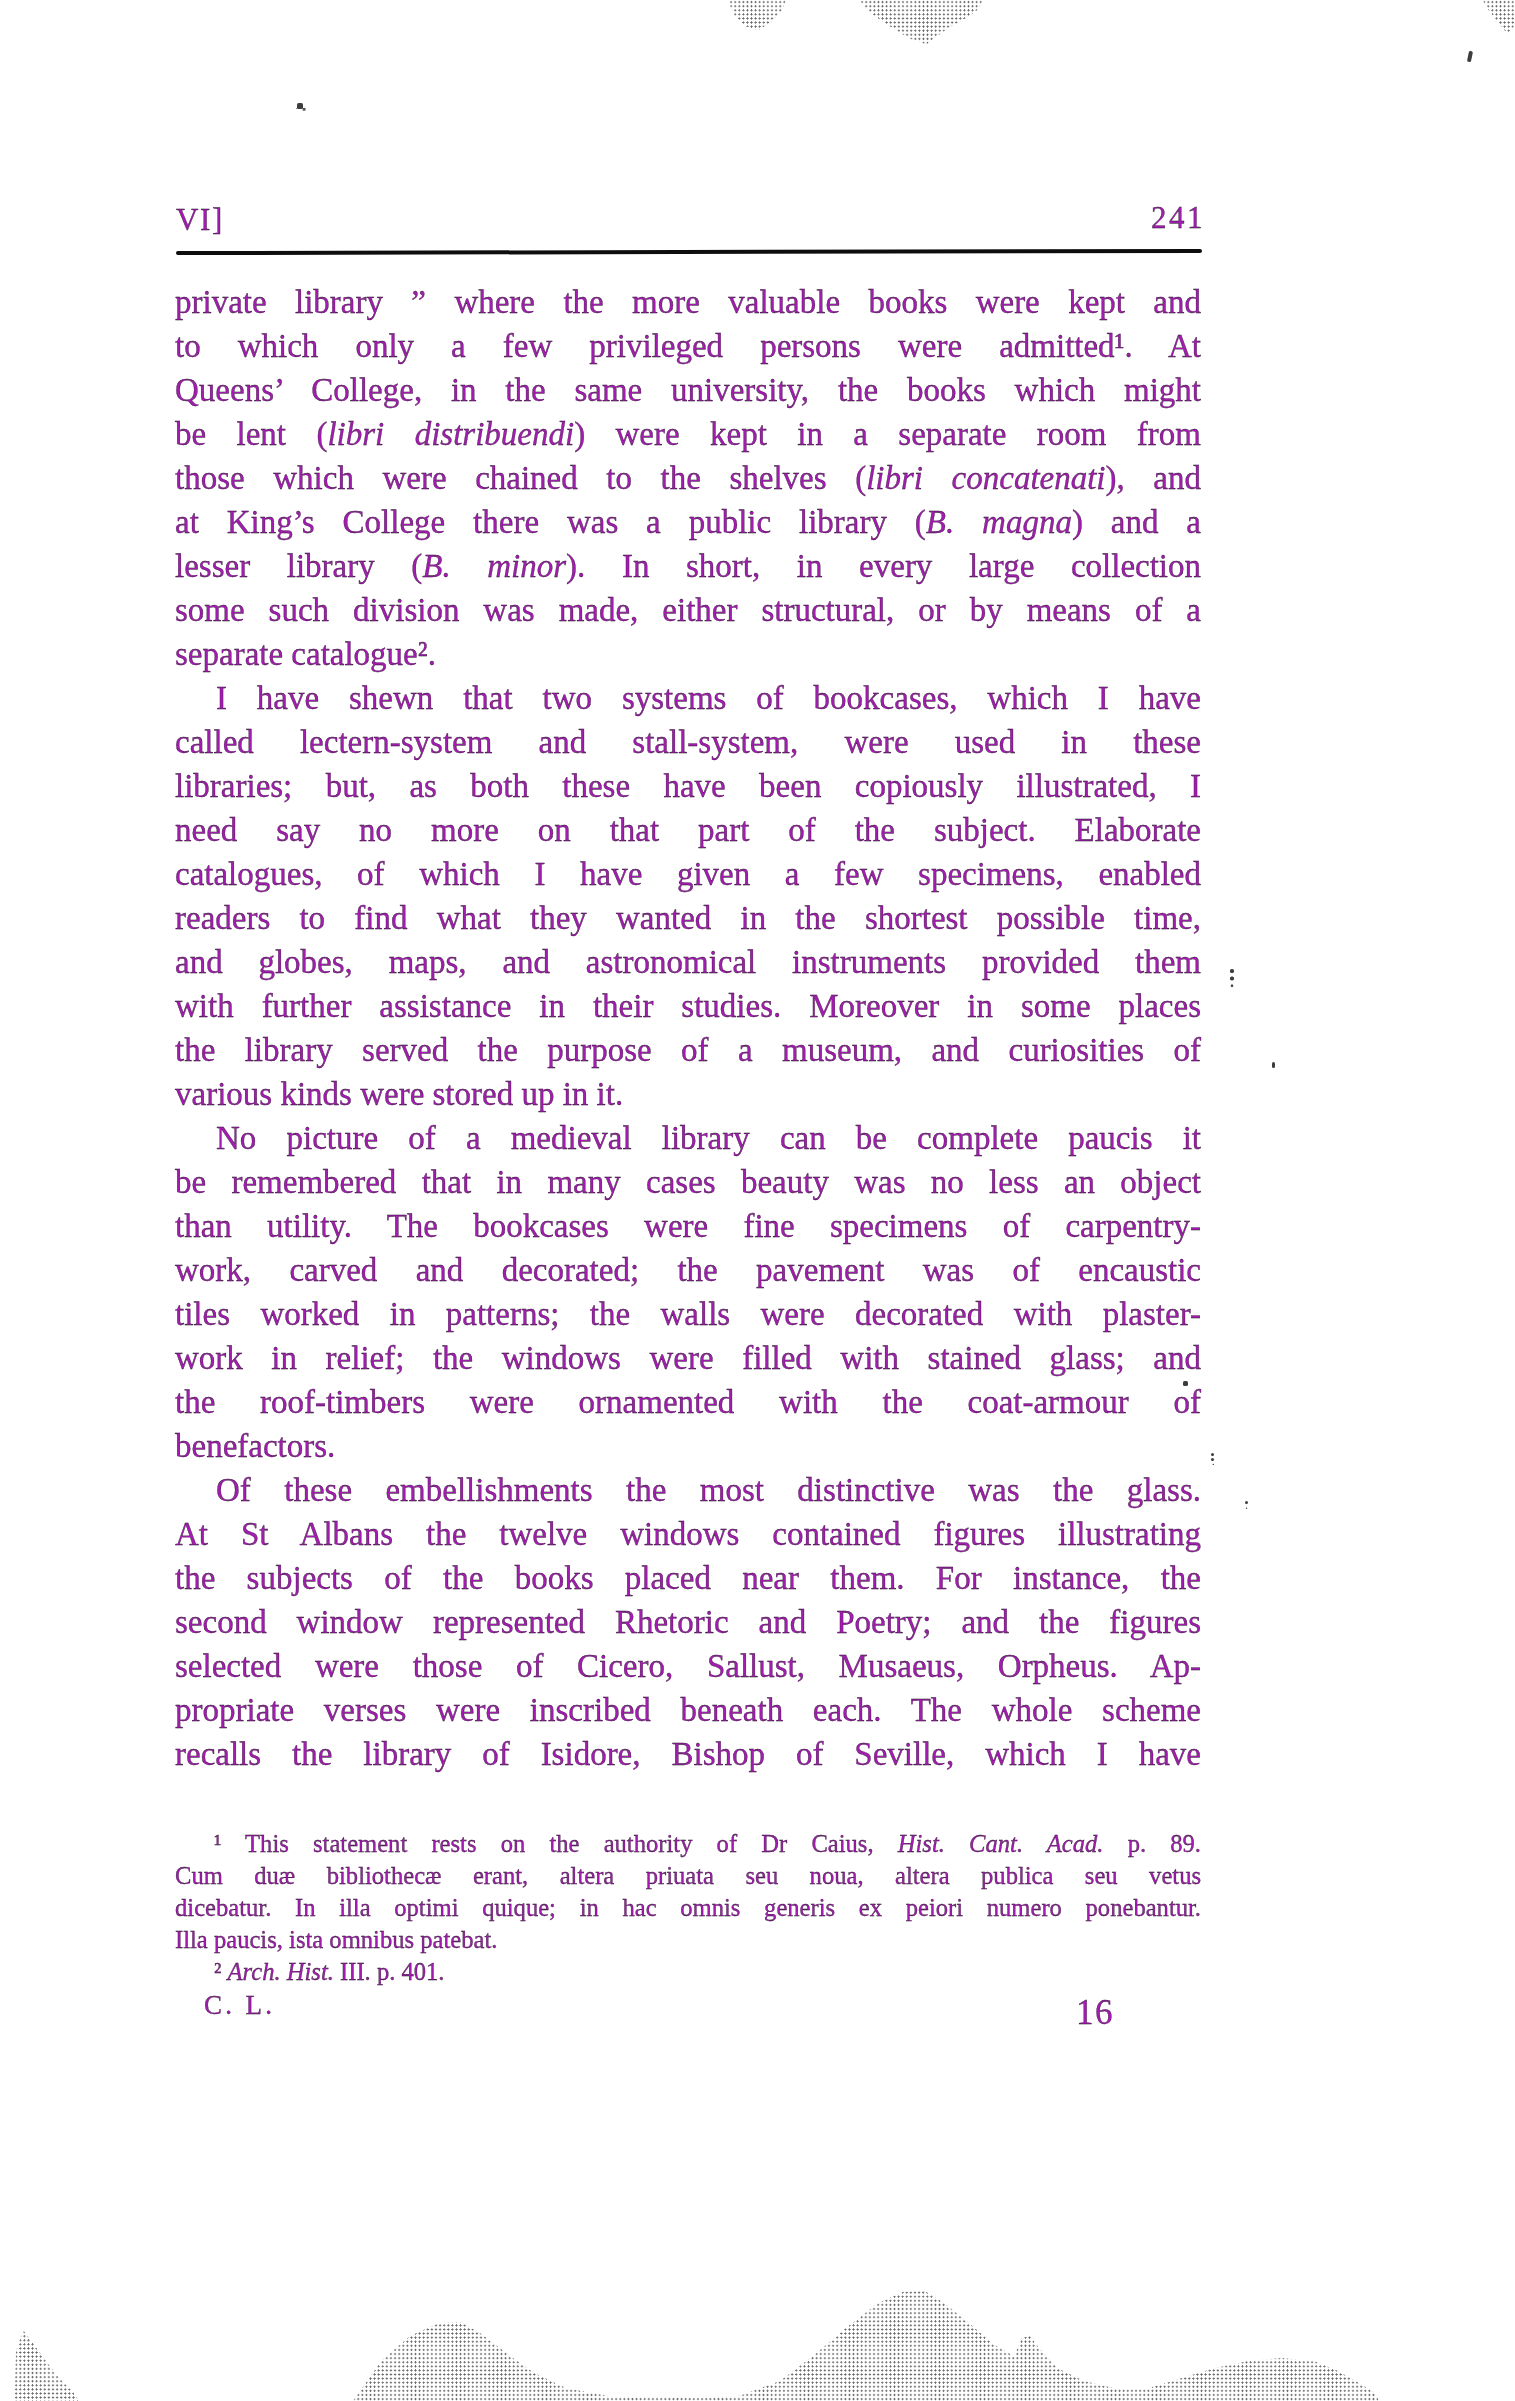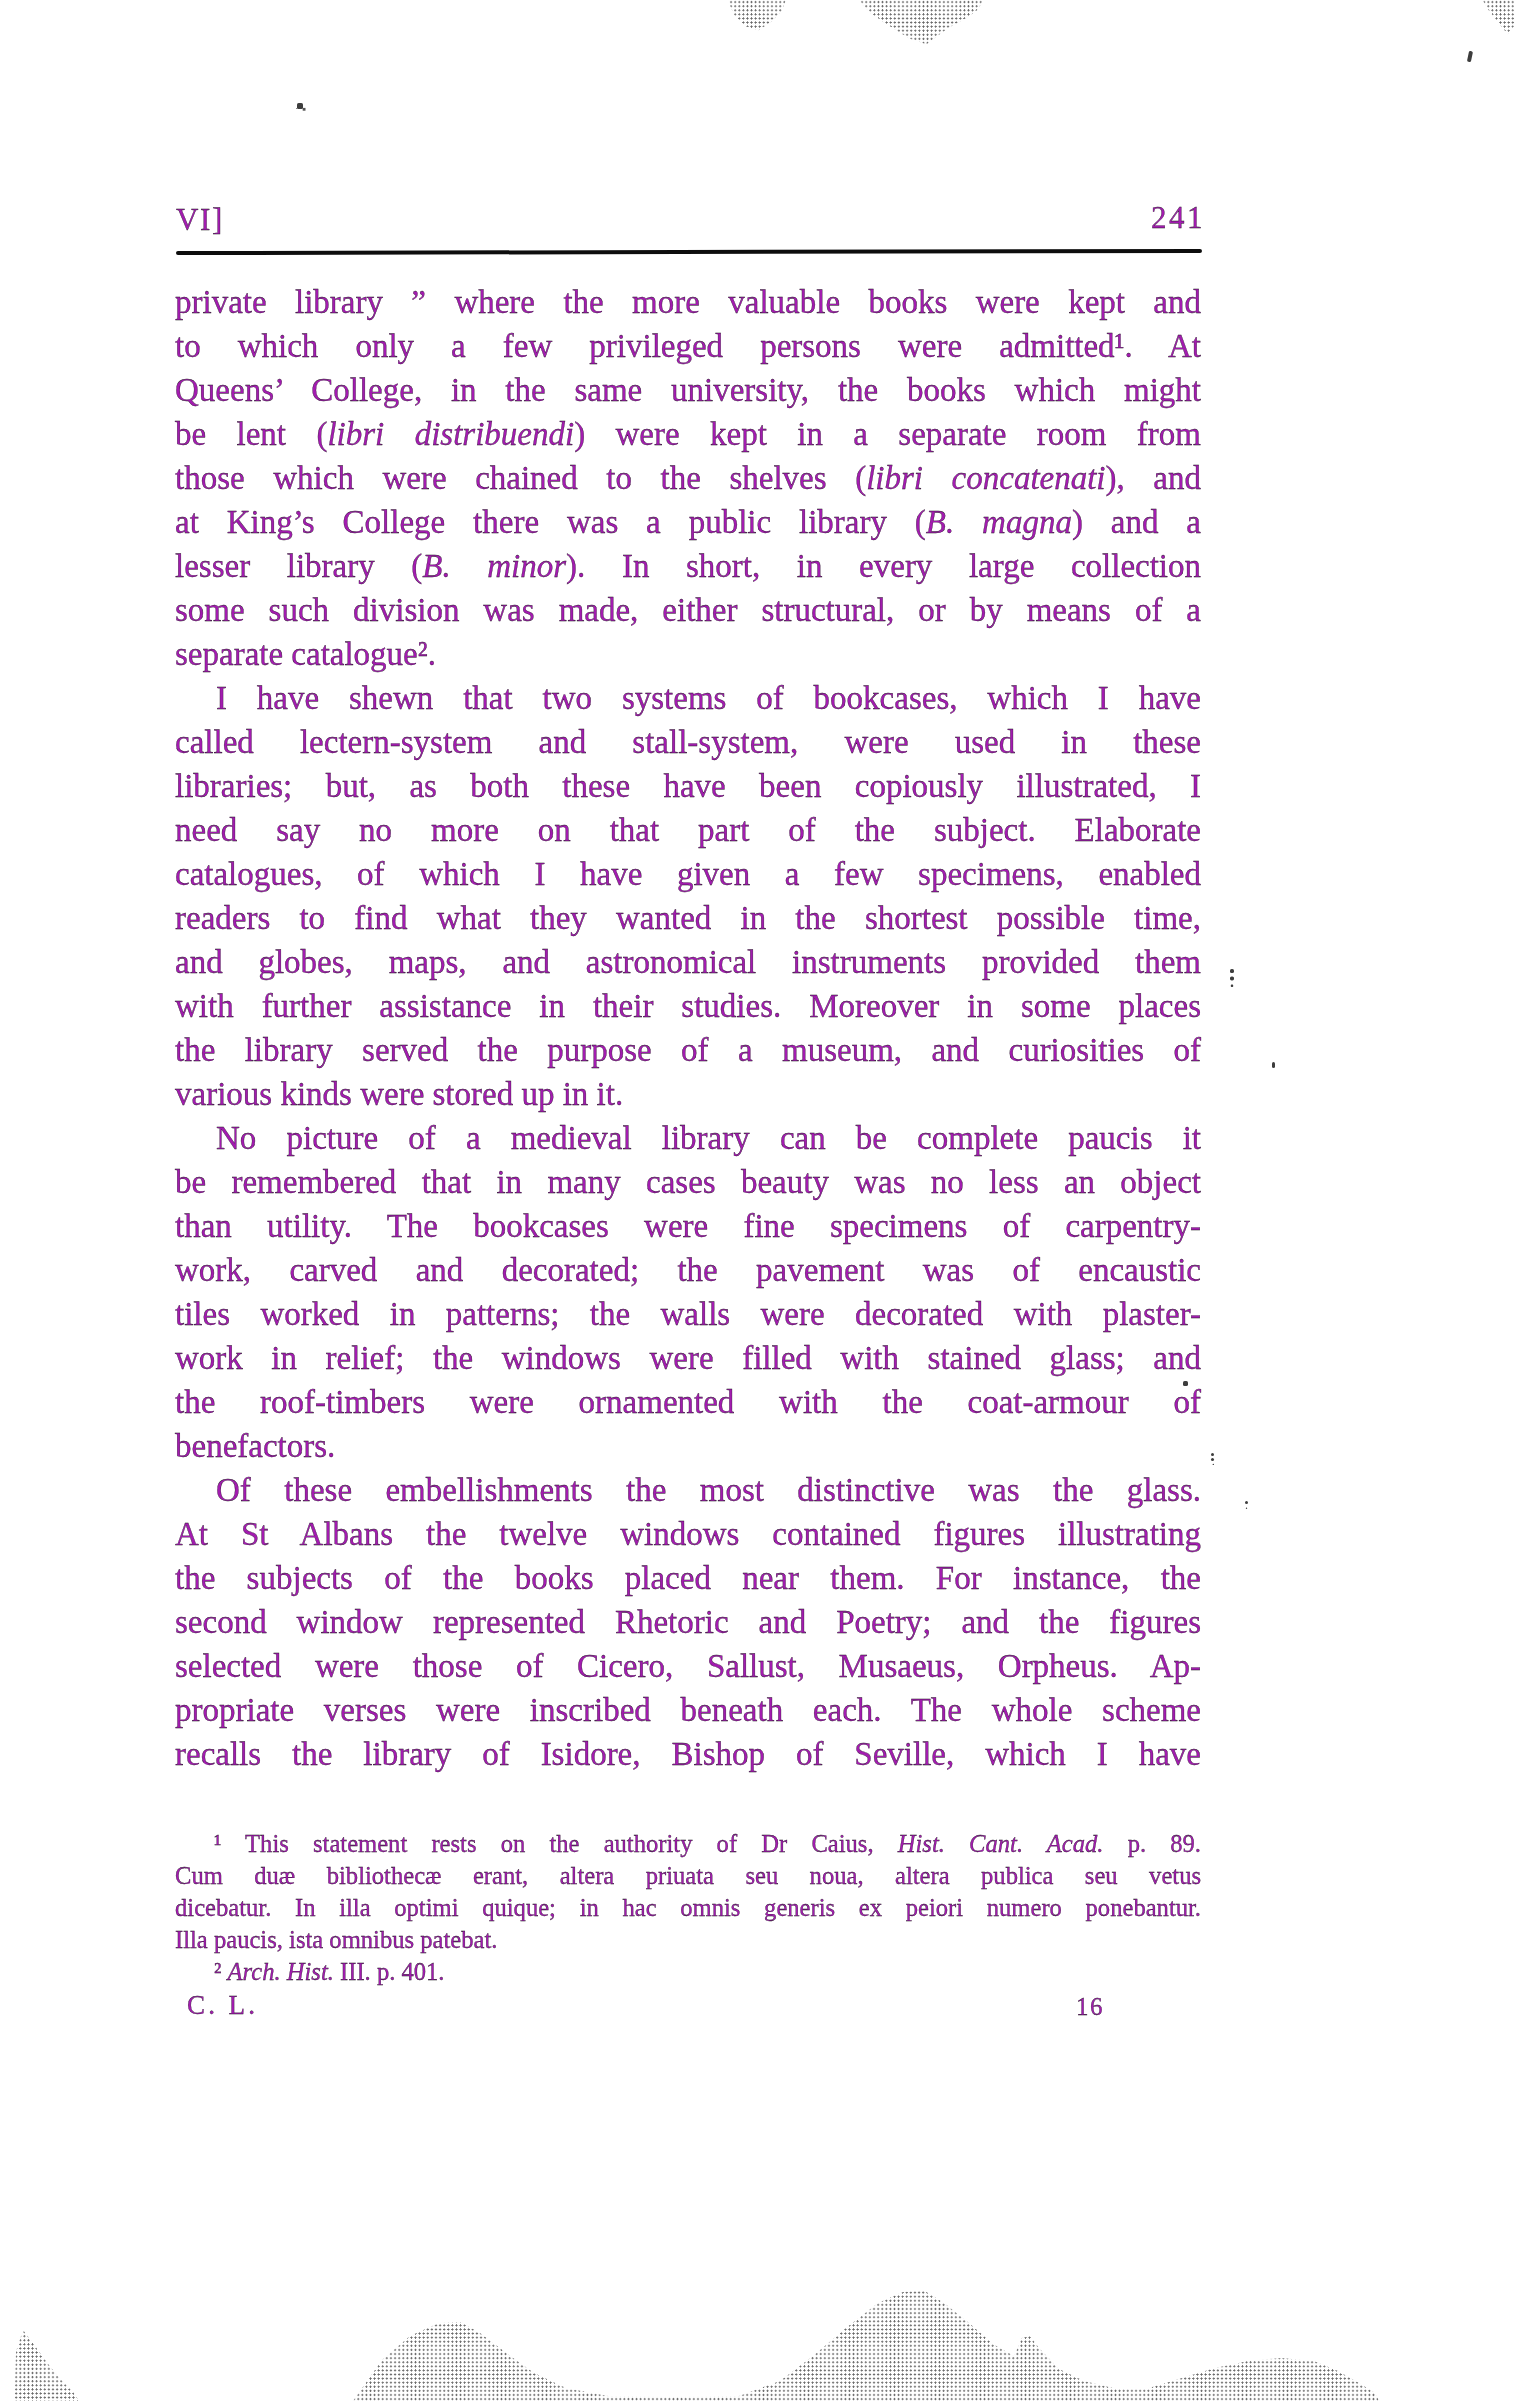--- a/index.html
+++ b/index.html
@@ -18,22 +18,22 @@
   .body-text .line{text-align:justify;text-align-last:justify;-moz-text-align-last:justify;}
   .body-text .line.no-j{text-align-last:left;-moz-text-align-last:left;}
   .line.ind{text-indent:41px;}
   em{font-style:italic;}
   
   .footnotes{position:absolute;left:175px;top:1795px;width:1026px;font-size:24.6px;line-height:32px;margin-top:33px;}
   .footnotes .line{text-align:justify;text-align-last:justify;-moz-text-align-last:justify;}
   .footnotes .line.no-j{text-align-last:left;-moz-text-align-last:left;}
   .footnotes .line.ind{text-indent:39px;}
   
-  .sig{position:absolute;left:187px;top:1990px;font-size:27px;letter-spacing:3.3px;}
-  .sheet{position:absolute;left:1076px;top:1993px;font-size:25px;letter-spacing:1.6px;}
+  .sig{position:absolute;left:204px;top:1990px;font-size:27px;letter-spacing:3.3px;}
+  .sheet{position:absolute;left:1076px;top:1993px;font-size:35px;letter-spacing:1.6px;}
   
   .dots{position:absolute;background-image:radial-gradient(#4b4b4b 0.8px,transparent 1.1px);background-size:4.1px 4.1px;opacity:.85;-webkit-text-stroke:0;}
   .art-top-a{left:729px;top:0;width:57px;height:33px;
     clip-path:polygon(0 0,100% 0,92% 35%,76% 64%,52% 92%,30% 80%,10% 48%,2% 18%);}
   .art-top-b{left:860px;top:0;width:123px;height:48px;
     clip-path:polygon(0 0,100% 0,96% 20%,86% 38%,72% 58%,54% 92%,40% 80%,24% 54%,9% 28%,2% 10%);}
   .art-top-c{left:1478px;top:0;width:38px;height:38px;
     clip-path:polygon(12% 0,100% 0,100% 62%,78% 90%,48% 52%,24% 22%);}
   .art-bot-left{left:9.9px;top:2330px;width:69px;height:71px;
     clip-path:polygon(6% 100%,9% 30%,19% 0,33% 18%,54% 46%,74% 70%,92% 88%,100% 100%);}

